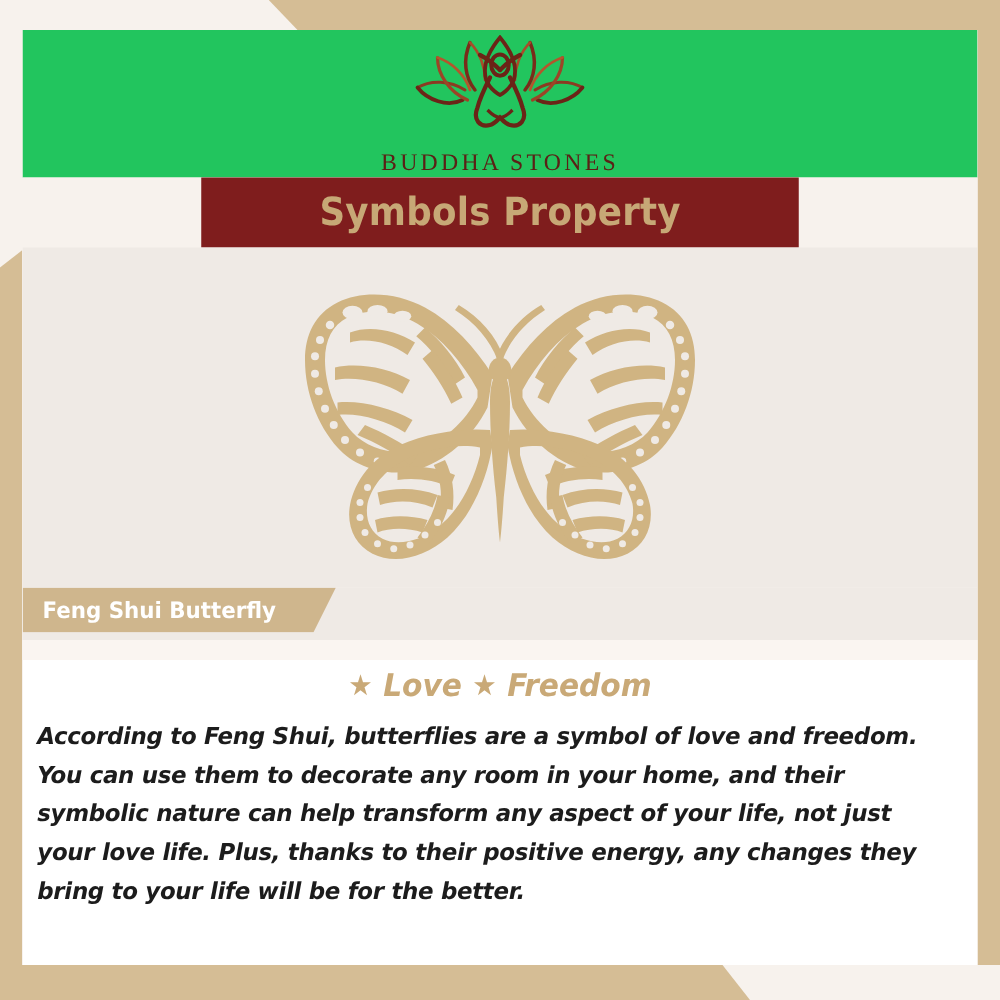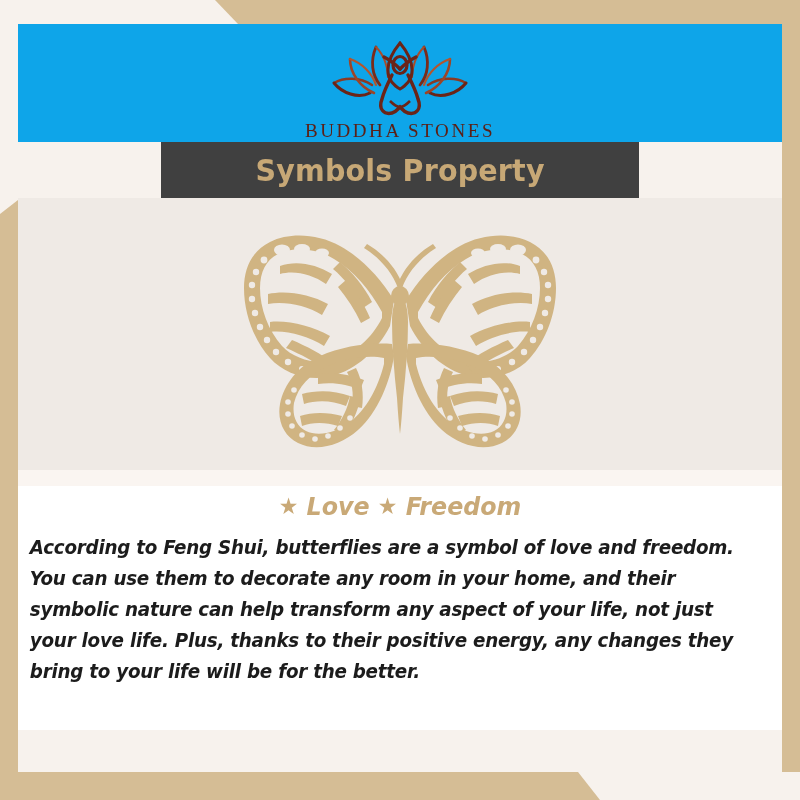--- a/index.html
+++ b/index.html
@@ -67,25 +67,25 @@
     width: 764px;
     height: 748px;
     background: #f7f2ed;
     overflow: hidden;
   }
 
   
   .header {
     position: relative;
     height: 118px;
-    background: #0ea5e9;
+    background: #22c55e;
     display: flex;
     flex-direction: column;
     align-items: center;
-    justify-content: flex-end;
+    justify-content: space-between;
     padding-top: 4px;
     box-sizing: border-box;
   }
   .logo-mark {
     width: 148px;
     height: 78px;
     display: block;
   }
   .logo-word {
     margin-top: 1px;
@@ -101,21 +101,21 @@
     position: relative;
     height: 56px;
     background: #f7f2ed;
   }
   .title-bar {
     position: absolute;
     left: 143px;
     top: 0;
     width: 478px;
     height: 56px;
-    background: #404040;
+    background: #7f1d1d;
     display: flex;
     align-items: center;
     justify-content: center;
   }
   .title-text {
     font-family: "DejaVu Sans", sans-serif;
     font-weight: bold;
     font-size: 31px;
     color: #c7a876;
     letter-spacing: 0.2px;
@@ -361,20 +361,25 @@
                      C176 192 177 204 178 212 C179 204 180 192 181 176
                      C184 150 186 124 186 100 C186 88 184 78 178 72 Z"></path>
             <ellipse cx="178" cy="74" rx="9" ry="10"></ellipse>
             <path d="M176 66 C170 50 158 36 142 26 L145 22 C162 32 175 47 181 64 Z"></path>
             <path d="M180 66 C186 50 198 36 214 26 L211 22 C194 32 181 47 175 64 Z"></path>
           </g>
         </svg>
       </span>
     </div>
 
+    <div class="tab-strip">
+      <div class="tab">
+        <span class="tab-text">Feng Shui Butterfly</span>
+      </div>
+    </div>
 
     <div class="body-panel">
       <div class="subtitle-band"></div>
       <div class="subtitle">
         <span class="star">★</span>
         <span>Love</span>
         <span class="star">★</span>
         <span>Freedom</span>
       </div>
       <p class="paragraph">According to Feng Shui, butterflies are a symbol of love and freedom. You can use them to decorate any room in your home, and their symbolic nature can help transform any aspect of your life, not just your love life. Plus, thanks to their positive energy, any changes they bring to your life will be for the better.</p>

